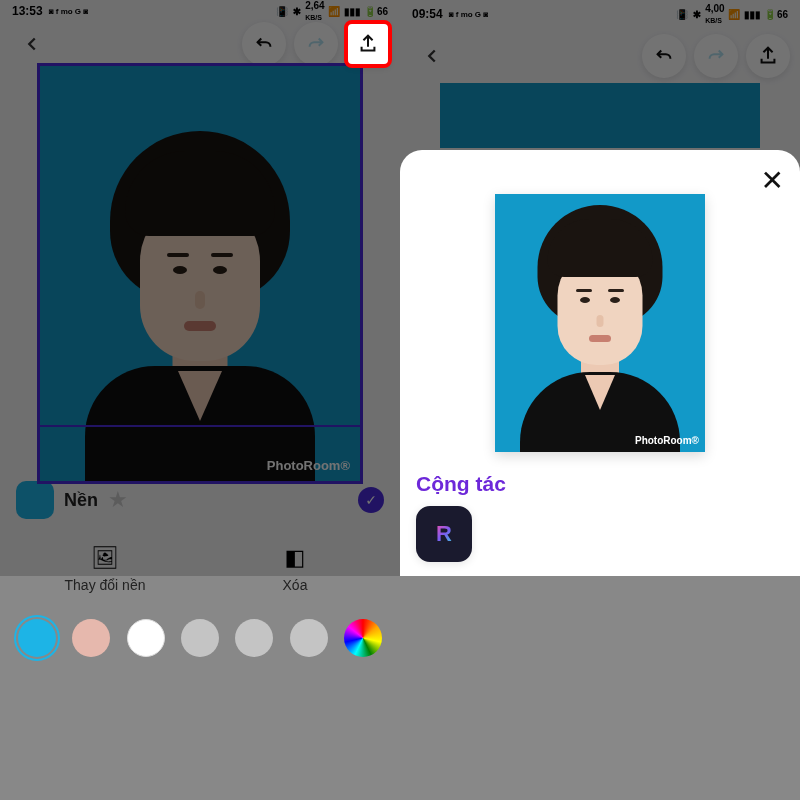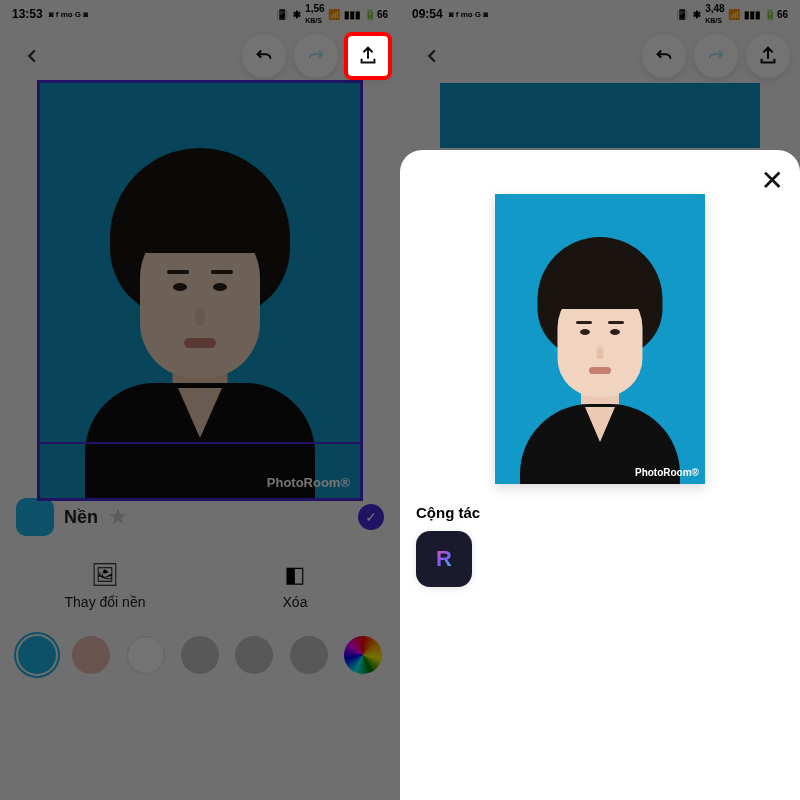--- a/index.html
+++ b/index.html
@@ -1,17 +1,17 @@
 <!DOCTYPE html>
 <html><head>
 <meta charset="utf-8">
 <style>
   * { box-sizing: border-box; margin: 0; padding: 0; font-family: -apple-system, sans-serif; }
   body { width: 800px; height: 800px; background: #888; display: flex; }
-  .screen { width: 400px; height: 800px; background: #f5f5f7; position: relative; display: flex; flex-direction: column; }
+  .screen { width: 400px; height: 576px; background: #f5f5f7; position: relative; display: flex; flex-direction: column; }
   .dim-overlay { position: absolute; inset: 0; background: rgba(0,0,0,0.55); pointer-events: none; z-index: 5; }
 
   
   .statusbar { height: 28px; display: flex; align-items: center; justify-content: space-between; padding: 0 12px; font-size: 12px; font-weight: 600; color: #000; }
   .status-left { display: flex; gap: 6px; align-items: center; }
   .status-right { display: flex; gap: 4px; align-items: center; font-size: 10px; }
   .status-pill { font-size: 8px; }
 
   
   .toolbar { height: 55px; display: flex; align-items: center; padding: 0 10px; gap: 8px; }
@@ -75,21 +75,21 @@
   .preview .mouth { top: 138px; width: 22px; height: 7px; }
   .preview .neck { top: 157px; width: 38px; height: 35px; }
   .preview .body { width: 160px; height: 80px; }
   .preview .collar-v { bottom: 42px; border-left-width: 15px; border-right-width: 15px; border-top-width: 35px; }
 
   .cta { height: 54px; border-radius: 27px; background: linear-gradient(90deg,#7b5cf0,#a855f7,#c026d3); color: #fff; display: flex; align-items: center; justify-content: center; font-weight: 700; font-size: 17px; position: relative; margin: 6px 8px 18px; }
   .pro-badge { position: absolute; left: 18px; font-size: 9px; background: rgba(255,255,255,0.3); padding: 2px 6px; border-radius: 4px; }
 
   .section-row { display: flex; gap: 0; }
   .section { flex: 1; }
-  .section-title { font-weight: 700; font-size: 15px; margin-bottom: 10px; color: #000000; }
+  .section-title { font-weight: 700; font-size: 21px; margin-bottom: 10px; color: #6d28d9; }
   .export-row { display: flex; gap: 12px; }
   .export-btn { width: 56px; height: 56px; border-radius: 14px; display: flex; align-items: center; justify-content: center; box-shadow: 0 2px 8px rgba(0,0,0,0.1); background: #fff; }
   .export-btn.app { background: #1a1a2e; }
   .app-r { font-weight: 900; font-size: 22px; background: linear-gradient(135deg,#ff4da6,#7b5cf0,#36d1dc); -webkit-background-clip: text; color: transparent; }
   .dl-outline { outline: 3px solid #ff0000; outline-offset: -1px; }
 
   
   .toolbar-r { position: absolute; top: 28px; left: 0; right: 0; height: 55px; display: flex; align-items: center; padding: 0 10px; gap: 8px; z-index: 2; }
   .canvas-r { position: absolute; top: 83px; left: 8px; right: 8px; height: 65px; overflow: hidden; z-index: 2; }
   .photo-peek { width: 320px; height: 415px; margin: 0 auto; background: #1299c8; }
@@ -101,21 +101,21 @@
   <div class="dim-overlay"></div>
 
   <div class="statusbar">
     <div class="status-left">
       <span>13:53</span>
       <span class="status-pill">◙ f mo G ◙</span>
     </div>
     <div class="status-right">
       <span>📳</span>
       <span>✱</span>
-      <span><span>1,56</span><br><span style="font-size:7px">KB/S</span></span>
+      <span><span>2,64</span><br><span style="font-size:7px">KB/S</span></span>
       <span>📶 ▮▮▮</span>
       <span>🔋<span>66</span></span>
     </div>
   </div>
 
   <div class="toolbar">
     <div class="tool-btn flat">
       <svg width="22" height="22" viewBox="0 0 24 24" fill="none" stroke="#333" stroke-width="2.5">
           <path d="M15 6l-6 6 6 6"></path>
         </svg>
@@ -194,21 +194,21 @@
 
 <div class="screen">
   <div class="statusbar" style="z-index:2; position:relative;">
     <div class="status-left">
       <span>09:54</span>
       <span class="status-pill">◙ f mo G ◙</span>
     </div>
     <div class="status-right">
       <span>📳</span>
       <span>✱</span>
-      <span><span>3,48</span><br><span style="font-size:7px">KB/S</span></span>
+      <span><span>4,00</span><br><span style="font-size:7px">KB/S</span></span>
       <span>📶 ▮▮▮</span>
       <span>🔋<span>66</span></span>
     </div>
   </div>
 
   <div class="toolbar-r">
     <div class="tool-btn flat">
       <svg width="22" height="22" viewBox="0 0 24 24" fill="none" stroke="#333" stroke-width="2.5">
           <path d="M15 6l-6 6 6 6"></path>
         </svg>

